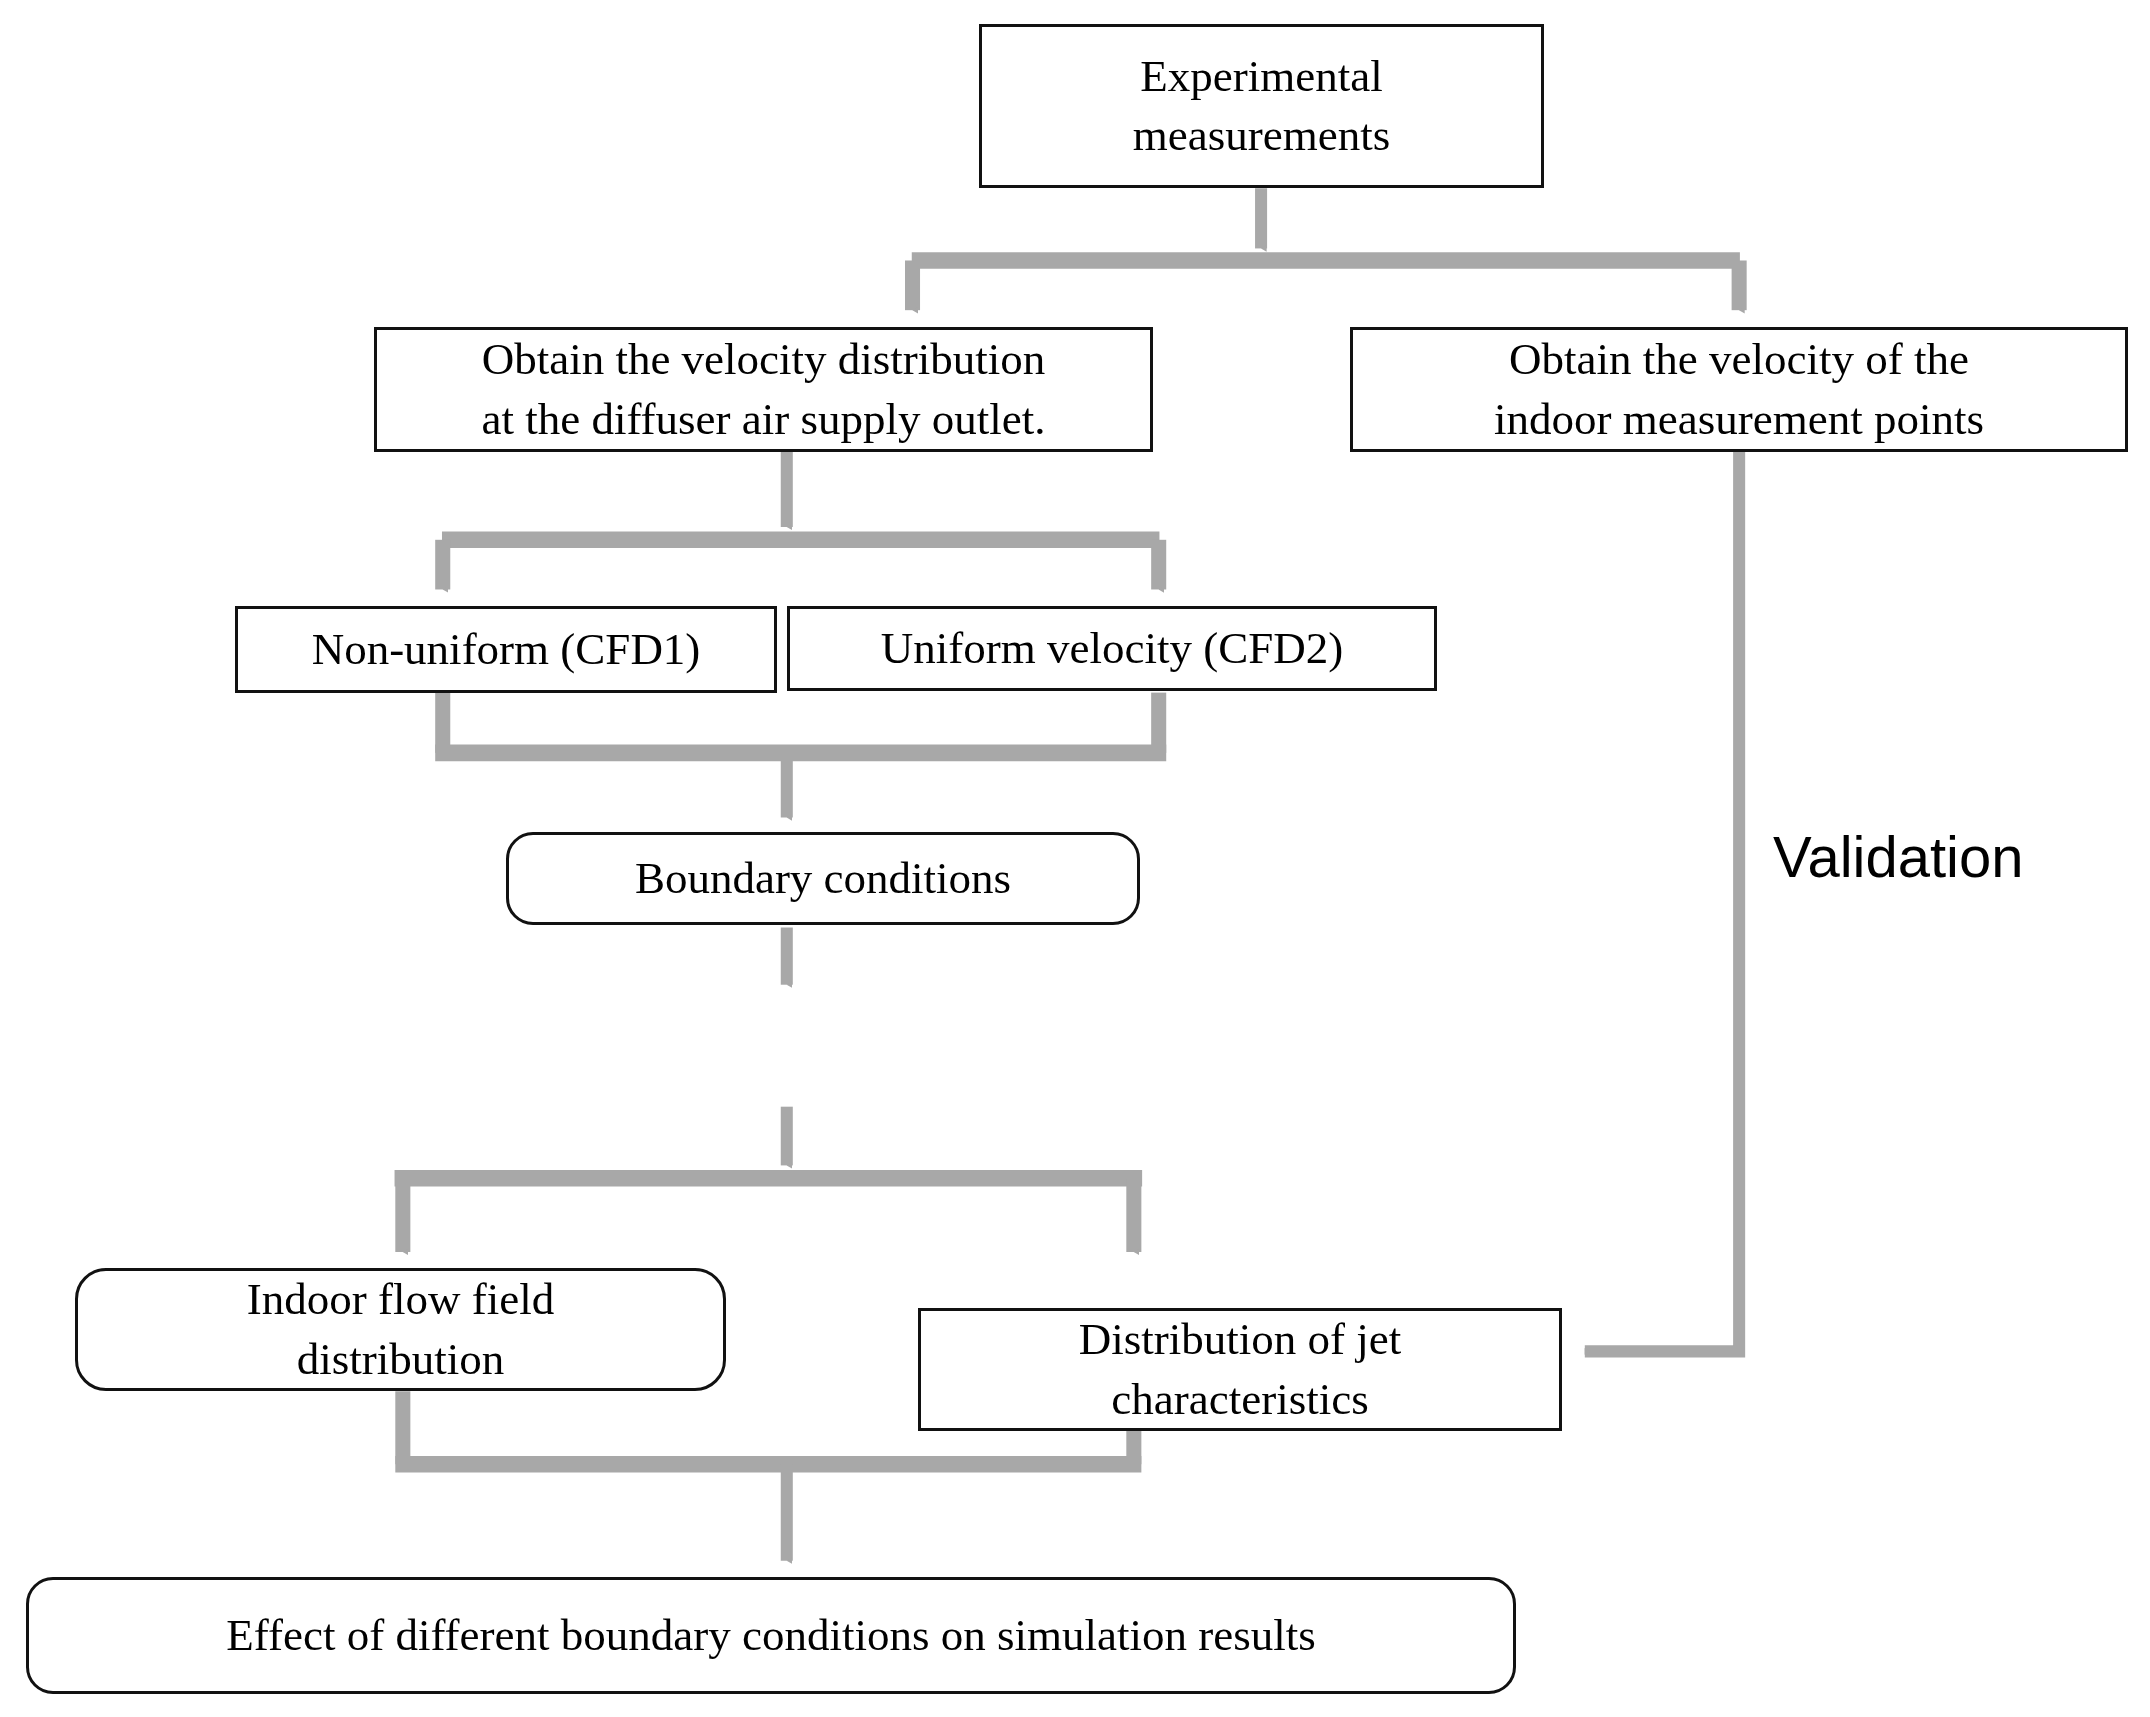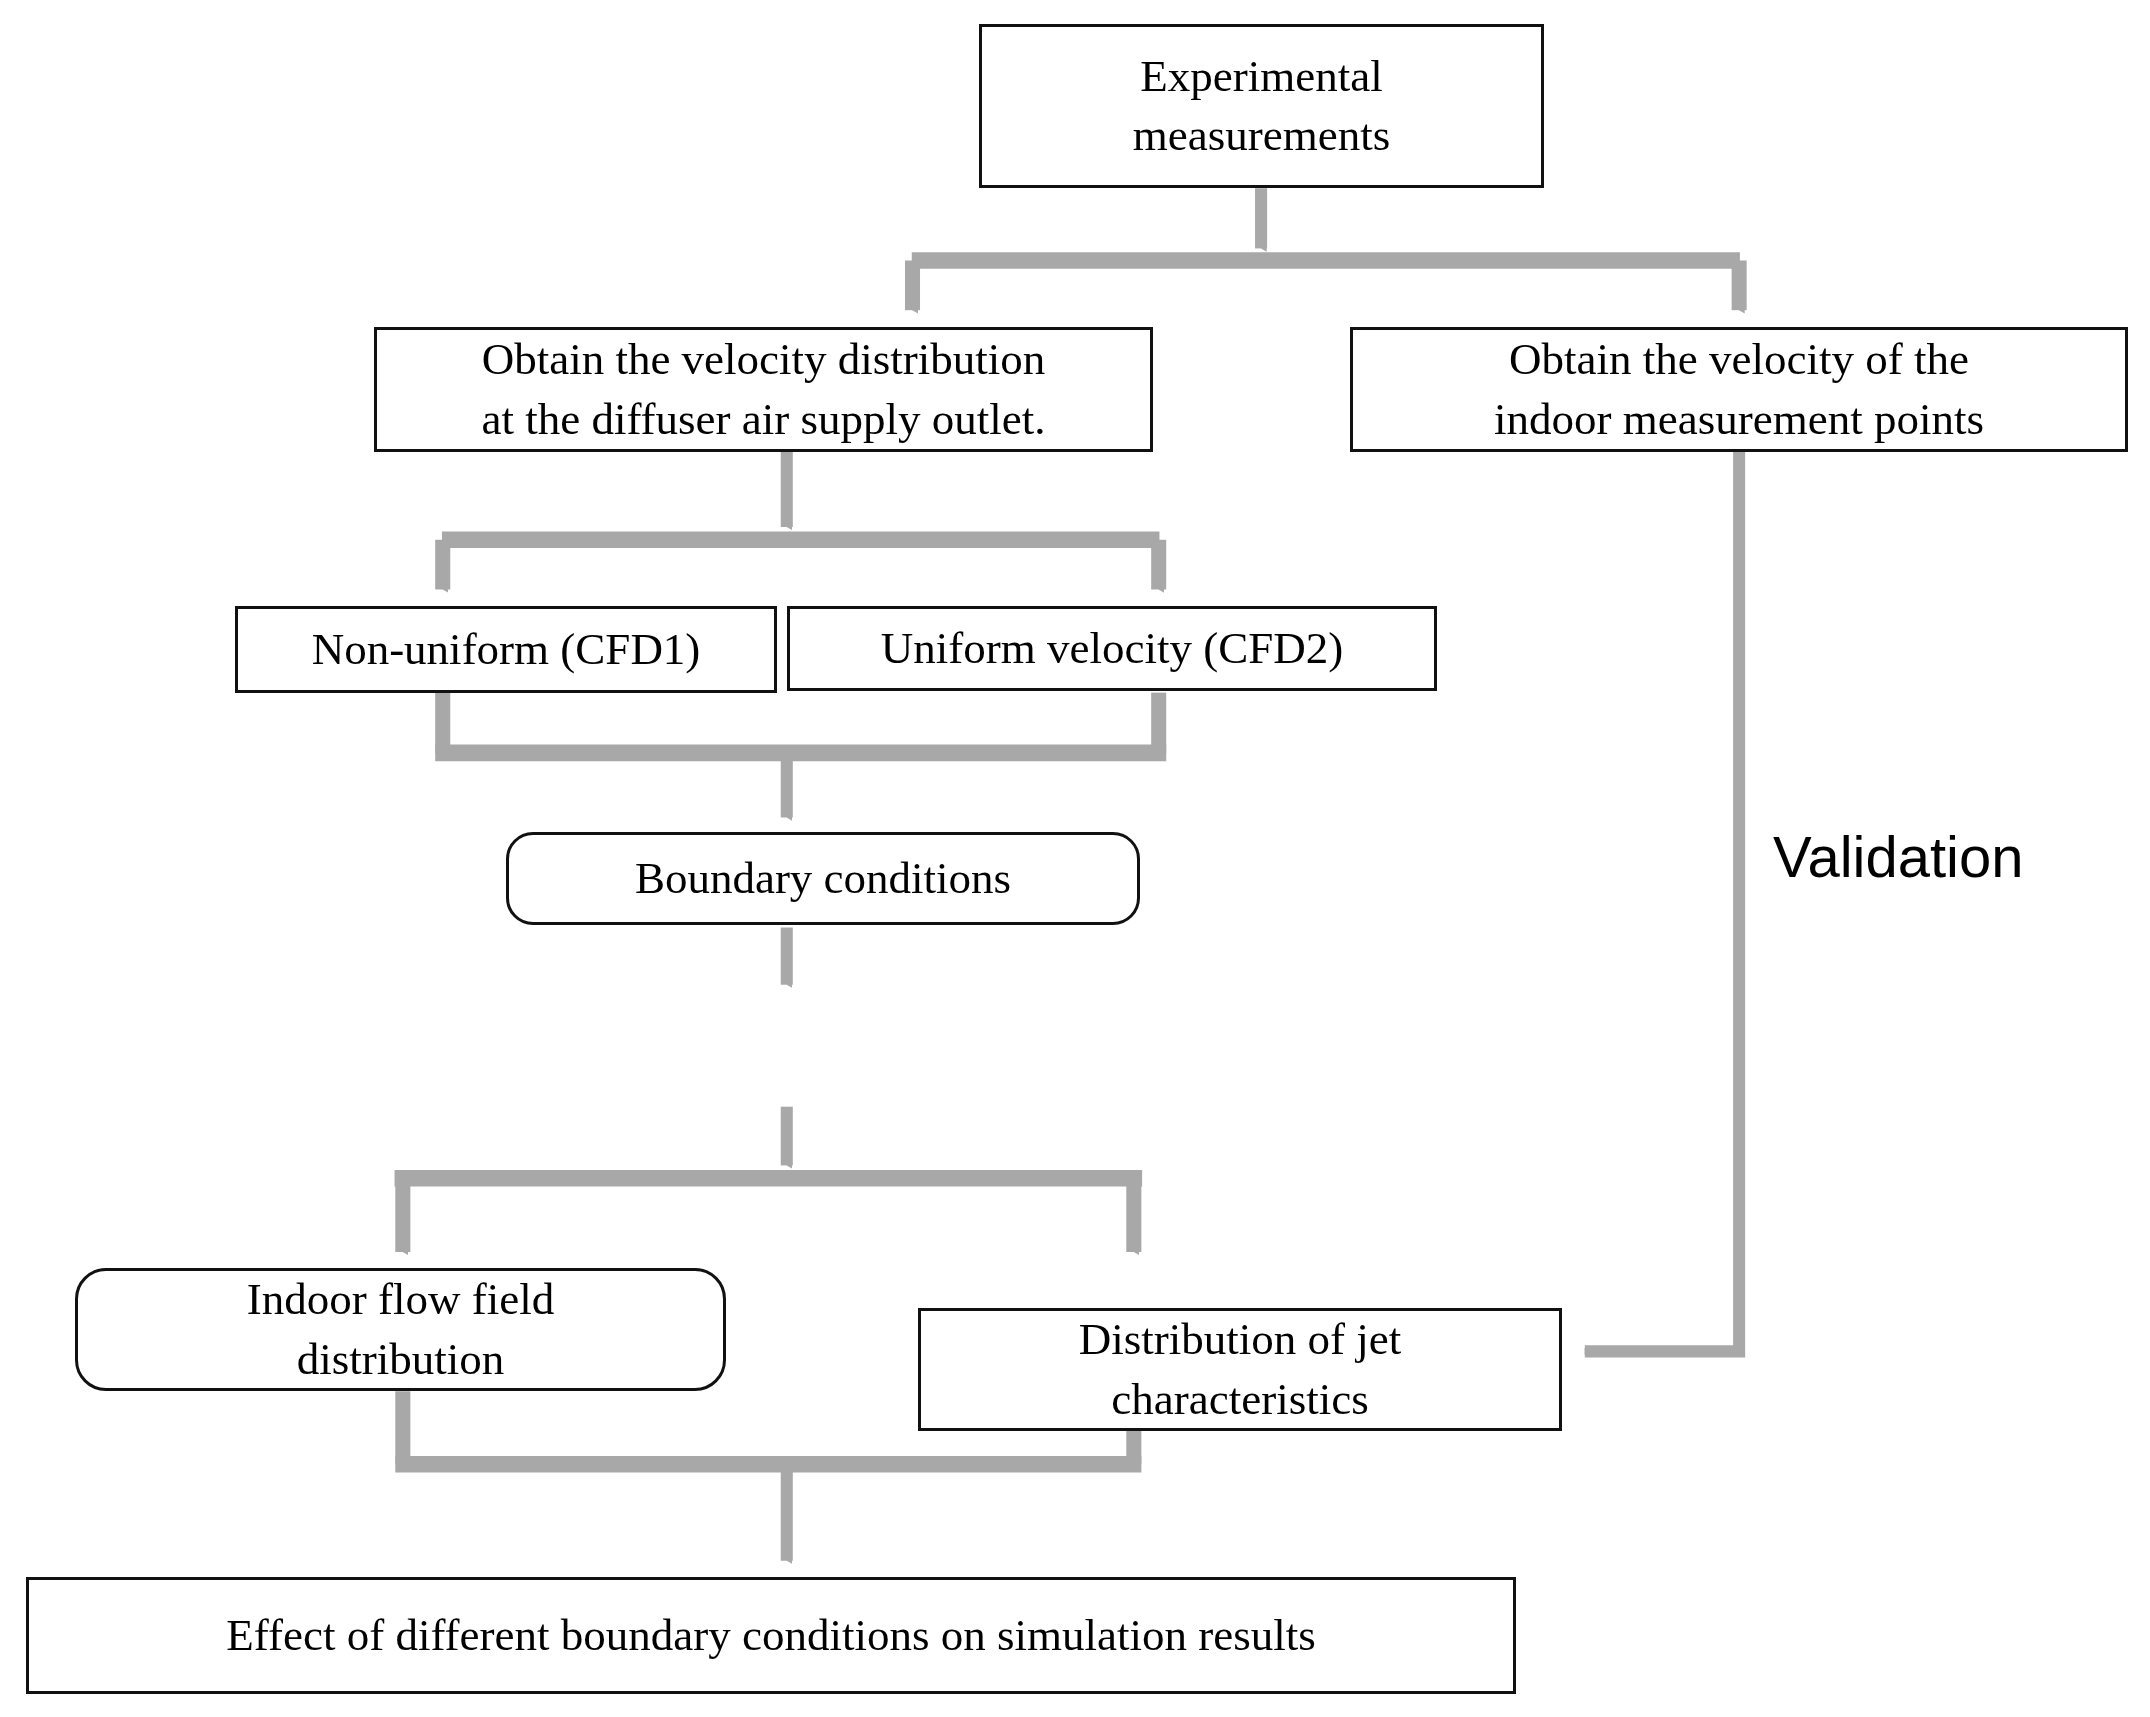--- a/index.html
+++ b/index.html
@@ -105,18 +105,18 @@
 
   <div class="node" style="left:506px;top:832px;width:634px;height:93px;border-radius:27px;">Boundary conditions</div>
 
 
   <div class="node" style="left:75px;top:1268px;width:651px;height:123px;border-radius:31px;">Indoor flow field
 distribution</div>
 
   <div class="node" style="left:918px;top:1308px;width:644px;height:123px;">Distribution of jet
 characteristics</div>
 
-  <div class="node" style="left:26px;top:1577px;width:1490px;height:117px;">Effect of different boundary conditions on simulation results</div>
+  <div class="node" style="left:26px;top:1577px;width:1490px;height:117px;border-radius:27px;">Effect of different boundary conditions on simulation results</div>
 
   <div class="edge-label" style="left:1773px;top:828px;">Validation</div>
 
 </div>
 
 
 </body></html>

